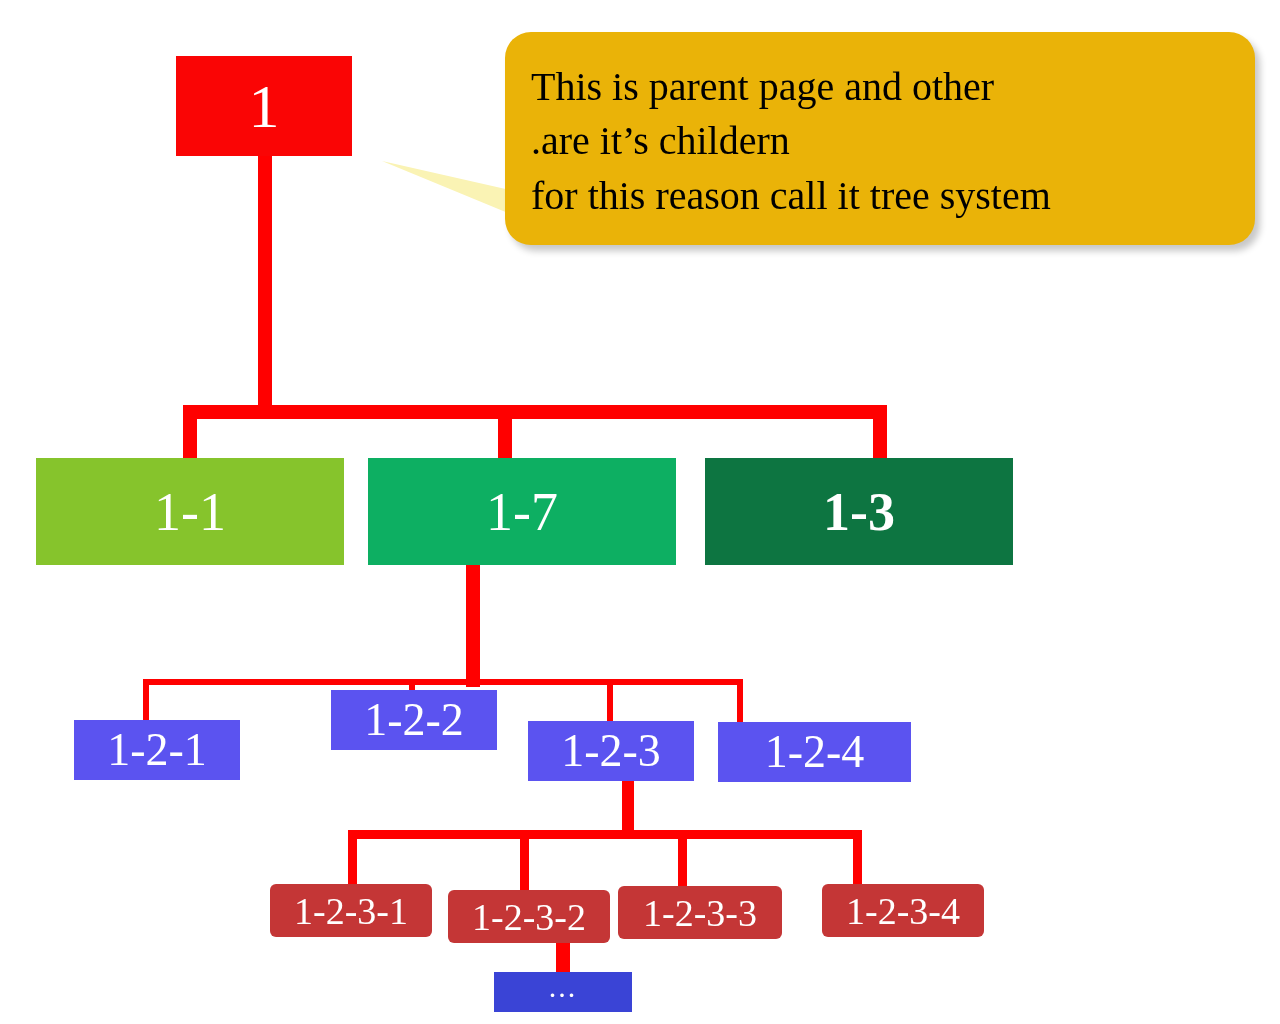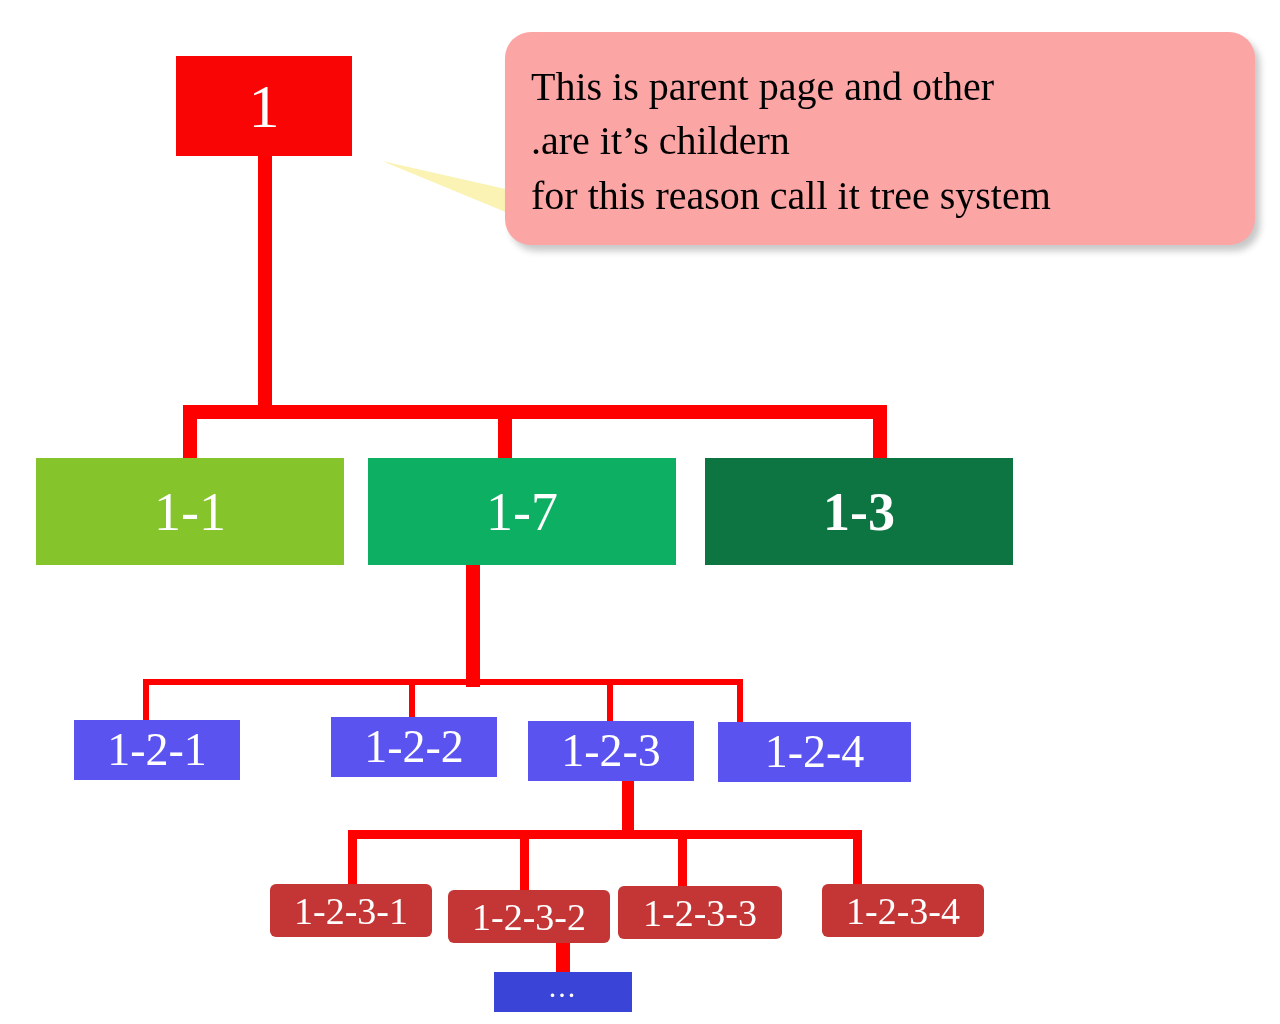--- a/index.html
+++ b/index.html
@@ -48,21 +48,21 @@
   #node-1-2 { left: 368px; width: 308px; background: #0daf62; }
   #node-1-3 { left: 705px; width: 308px; background: #0d7541; font-weight: bold; }
 
   
   .node-l3 {
     background: #5b53f0;
     font-size: 46px;
     height: 60px;
   }
   #node-1-2-1 { left: 74px;  top: 720px; width: 166px; }
-  #node-1-2-2 { left: 331px; top: 717px; width: 166px; }
+  #node-1-2-2 { left: 331px; top: 690px; width: 166px; }
   #node-1-2-3 { left: 528px; top: 721px; width: 166px; }
   #node-1-2-4 { left: 718px; top: 722px; width: 193px; }
 
   
   .node-l4 {
     background: #c43636;
     font-size: 38px;
     height: 53px;
     border-radius: 6px;
   }
@@ -90,21 +90,21 @@
     z-index: 1;
   }
 
   
   #callout {
     position: absolute;
     left: 505px;
     top: 32px;
     width: 750px;
     height: 213px;
-    background: #fca5a5;
+    background: #eab308;
     border-radius: 26px;
     box-shadow: 5px 6px 7px rgba(0, 0, 0, 0.22);
     z-index: 8;
     box-sizing: border-box;
     padding: 28px 0 12px 26px;
   }
   #callout-text {
     font-size: 40px;
     line-height: 1.36;
     color: #000000;

